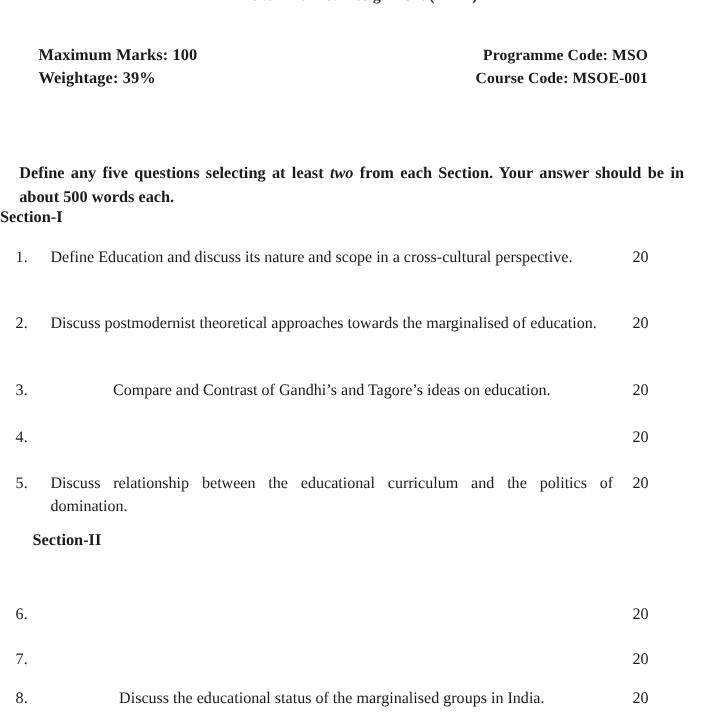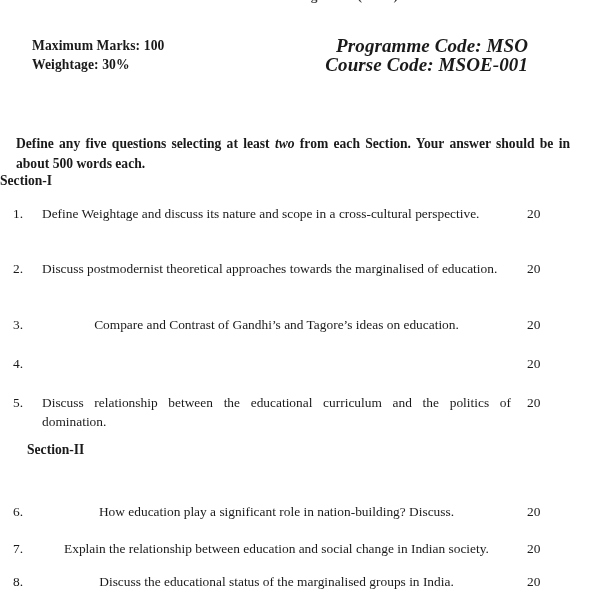--- a/index.html
+++ b/index.html
@@ -50,29 +50,28 @@
     left: 16px;
     top: 0;
     font-weight: bold;
     font-size: 13.6px;
     line-height: 19px;
     letter-spacing: 0.1px;
     margin-left: 16px;
   }
   .meta-right {
     position: absolute;
-    right: 72px;
+    right: 60px;
     top: 0;
     text-align: right;
     font-weight: bold;
-    font-size: 19px;
+    font-size: 13px;
     line-height: 19px;
     letter-spacing: 0.1px;
     white-space: nowrap;
-    font-style: italic;
   }
 
   
   .instruction {
     position: absolute;
     top: 120px;
     left: 16px;
     width: 554px;
     font-weight: bold;
     font-size: 13.6px;
@@ -143,39 +142,39 @@
 </head>
 <body>
 
 <div class="cut-heading-wrap">
   <div class="cut-heading">Tutor Marked Assignment (TMA)</div>
 </div>
 
 <div class="header-block">
   <div class="meta-left">
     <div>Maximum Marks: 100</div>
-    <div>Weightage: 30%</div>
+    <div>Weightage: 39%</div>
   </div>
   <div class="meta-right">
     <div>Programme Code: MSO</div>
     <div>Course Code: MSOE-001</div>
   </div>
 </div>
 
 <p class="instruction">
   <span>Define any five questions selecting at least </span><span class="ital">two</span><span> from each Section. Your answer should be in about 500 words each.</span>
 </p>
 
 <div class="section-heading" id="section-1-heading">Section-I</div>
 
 <div class="section-heading" id="section-2-heading">Section-II</div>
 
 <div class="question" id="q1">
   <span class="q-num">1.</span>
-  <span class="q-text">Define Weightage and discuss its nature and scope in a cross-cultural perspective.</span>
+  <span class="q-text">Define Education and discuss its nature and scope in a cross-cultural perspective.</span>
   <span class="q-marks">20</span>
 </div>
 
 <div class="question" id="q2">
   <span class="q-num">2.</span>
   <span class="q-text">Discuss postmodernist theoretical approaches towards the marginalised of education.</span>
   <span class="q-marks">20</span>
 </div>
 
 <div class="question" id="q3">
@@ -190,27 +189,25 @@
 </div>
 
 <div class="question" id="q5">
   <span class="q-num">5.</span>
   <span class="q-text">Discuss relationship between the educational curriculum and the politics of domination.</span>
   <span class="q-marks">20</span>
 </div>
 
 <div class="question" id="q6">
   <span class="q-num">6.</span>
-  <span class="q-text single">How education play a significant role in nation-building? Discuss.</span>
   <span class="q-marks">20</span>
 </div>
 
 <div class="question" id="q7">
   <span class="q-num">7.</span>
-  <span class="q-text single">Explain the relationship between education and social change in Indian society.</span>
   <span class="q-marks">20</span>
 </div>
 
 <div class="question" id="q8">
   <span class="q-num">8.</span>
   <span class="q-text single">Discuss the educational status of the marginalised groups in India.</span>
   <span class="q-marks">20</span>
 </div>
 
 </body></html>

